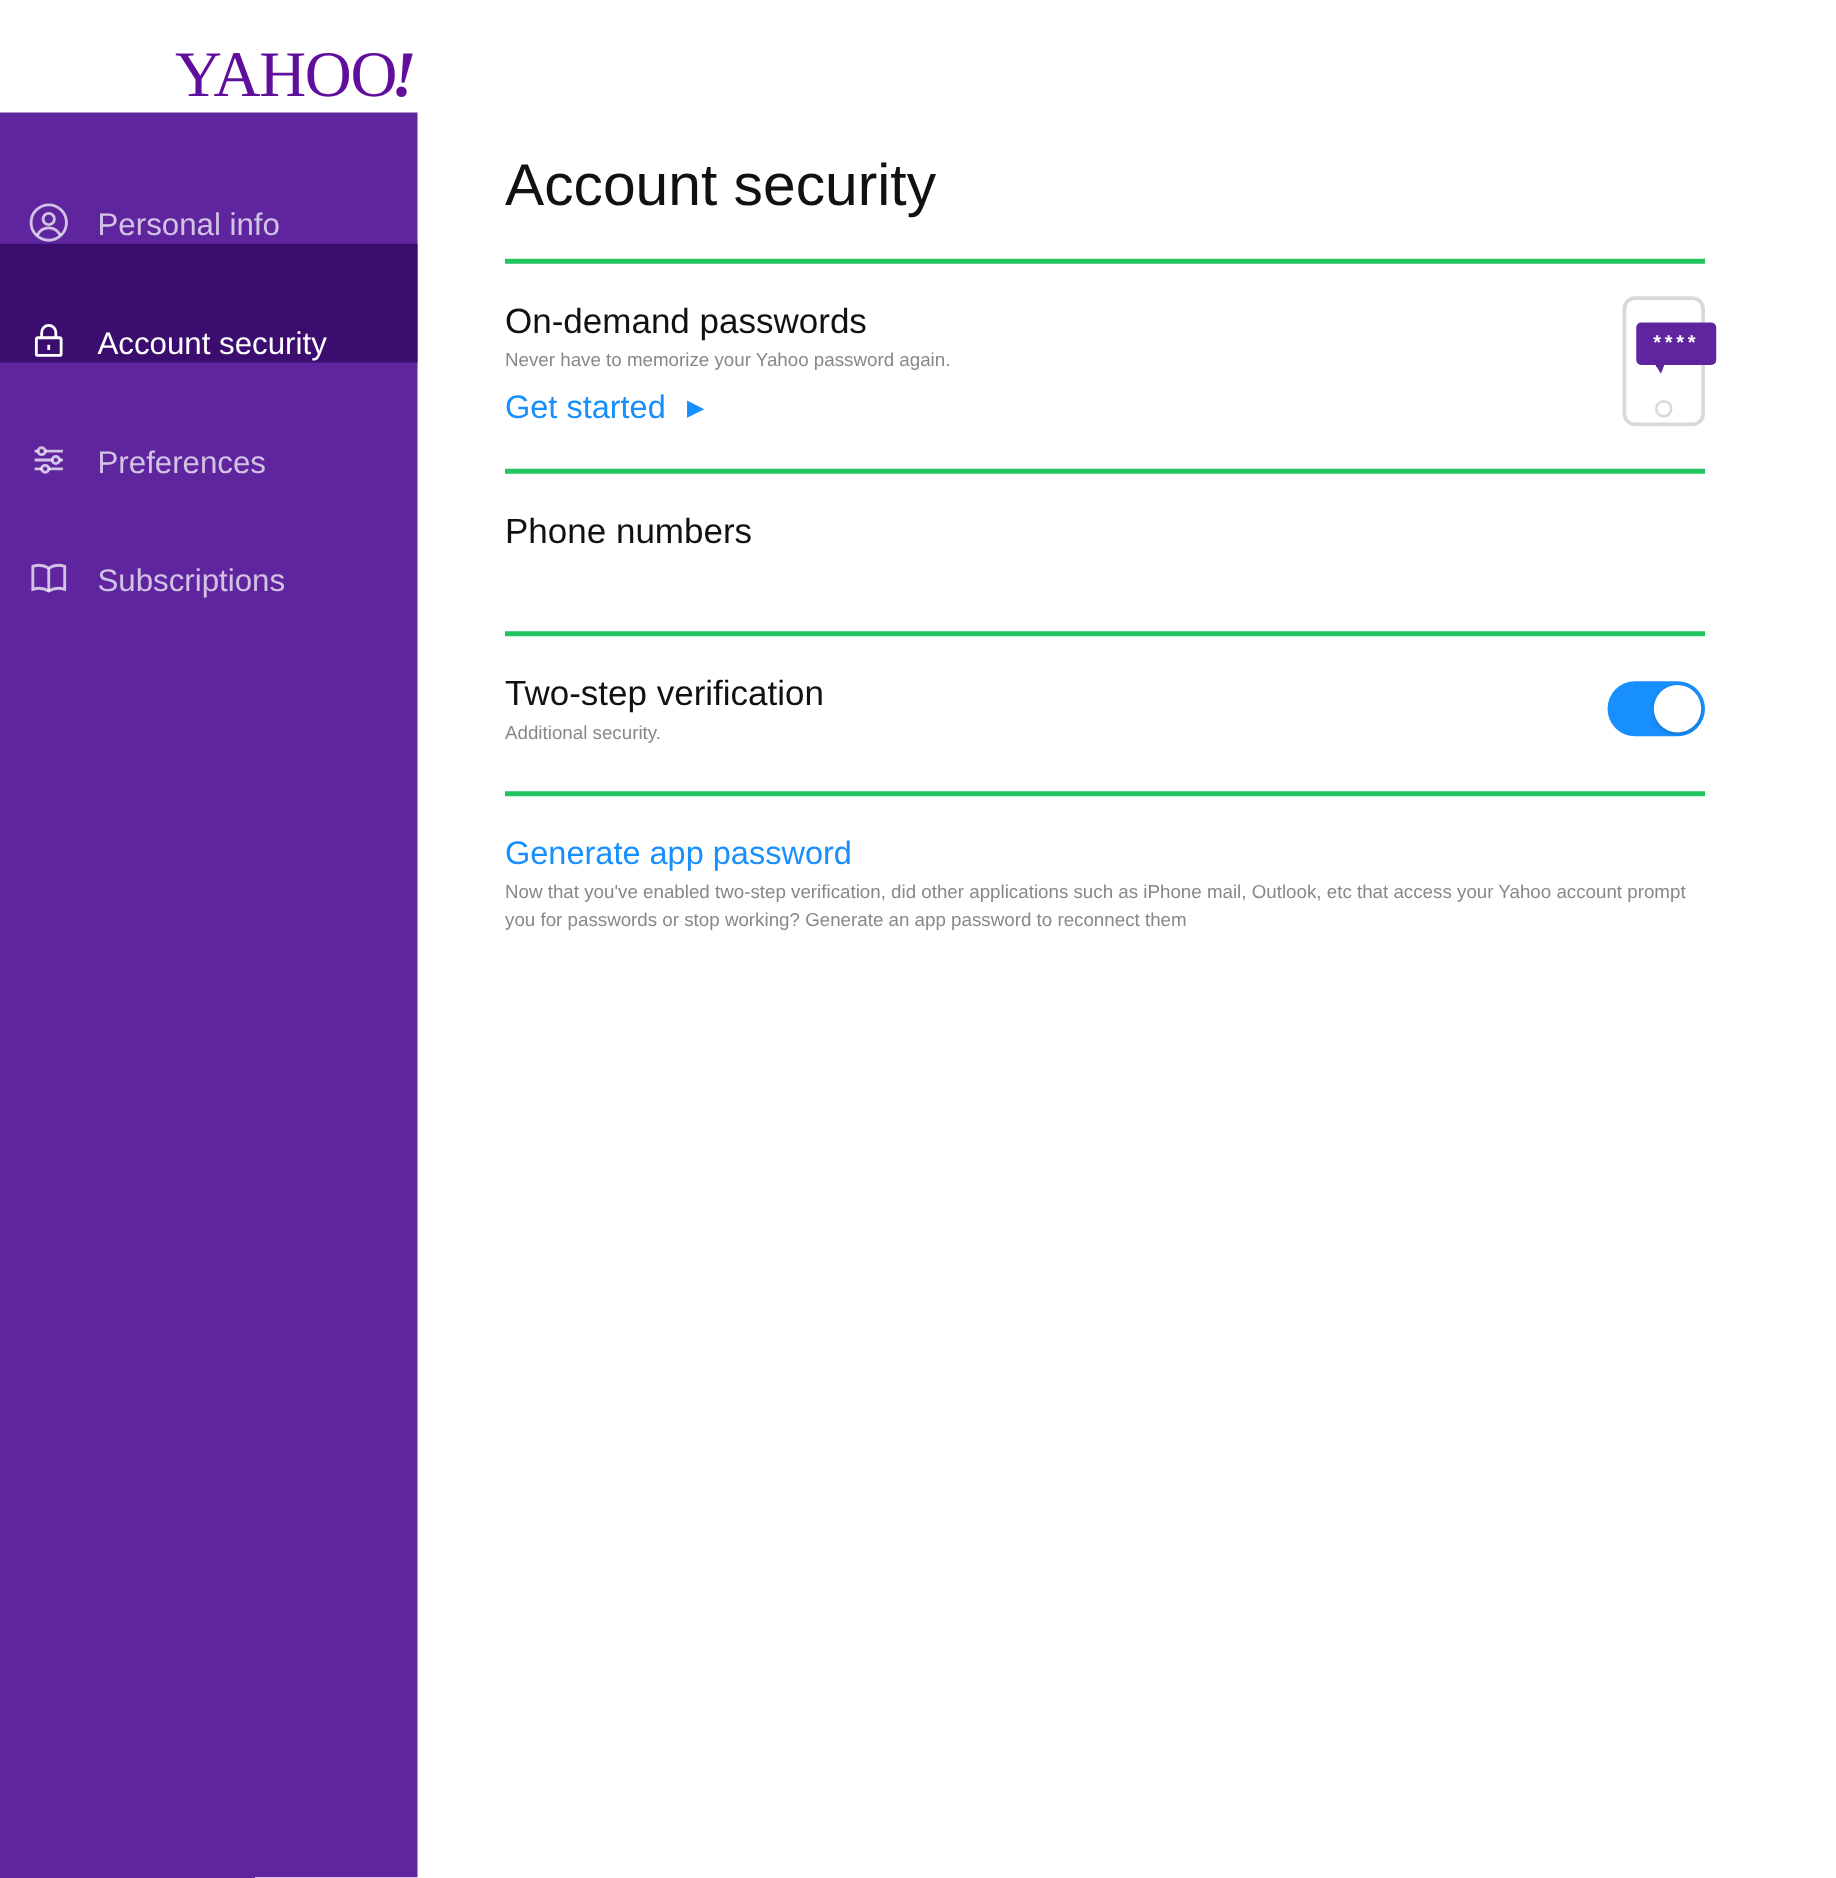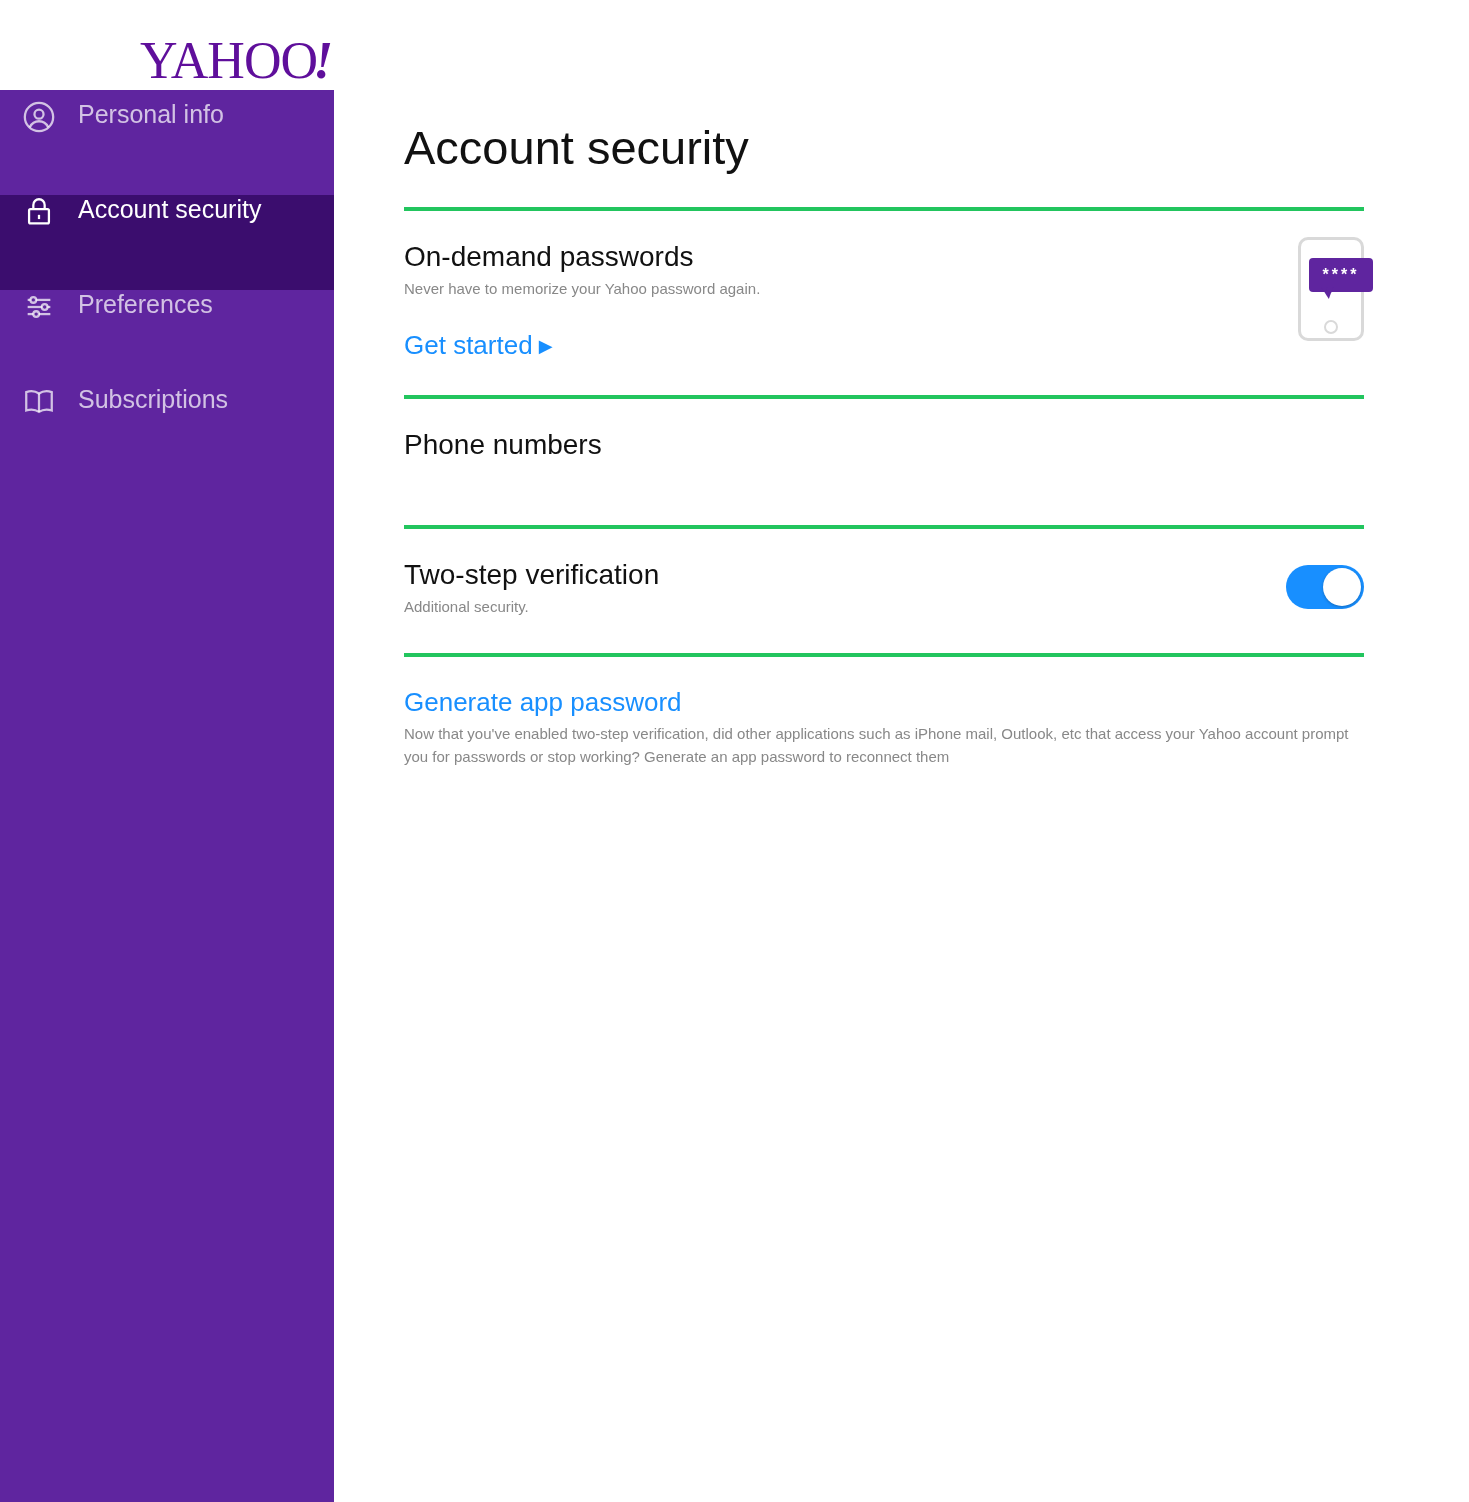--- a/index.html
+++ b/index.html
@@ -31,21 +31,21 @@
   }
   .layout { display: flex; }
   .sidebar {
     width: 334px;
     background: #5f259f;
     min-height: 1412px;
     padding-top: 10px;
   }
   .side-item {
     display: flex;
-    align-items: flex-start;
+    align-items: flex-end;
     height: 95px;
     padding-left: 22px;
     color: rgba(255,255,255,0.72);
     cursor: pointer;
     font-size: 25px;
   }
   .side-item.active {
     background: #3b0d6e;
     color: #fff;
   }
@@ -89,21 +89,21 @@
     line-height: 1.55;
   }
   .sec-link {
     font-size: 26px;
     color: #188fff;
     cursor: pointer;
     display: inline-flex;
     align-items: center;
     font-weight: 400;
   }
-  .sec-link.mt { margin-top: 30px; }
+  .sec-link.mt { margin-top: 10px; gap: 11px; }
   .sec-link .chev { margin-left: 6px; font-size: 18px; }
   .phone-graphic {
     position: absolute;
     right: 0;
     top: 26px;
     width: 66px;
     height: 104px;
     border: 3px solid #d9d9d9;
     border-radius: 10px;
     background: #fff;

